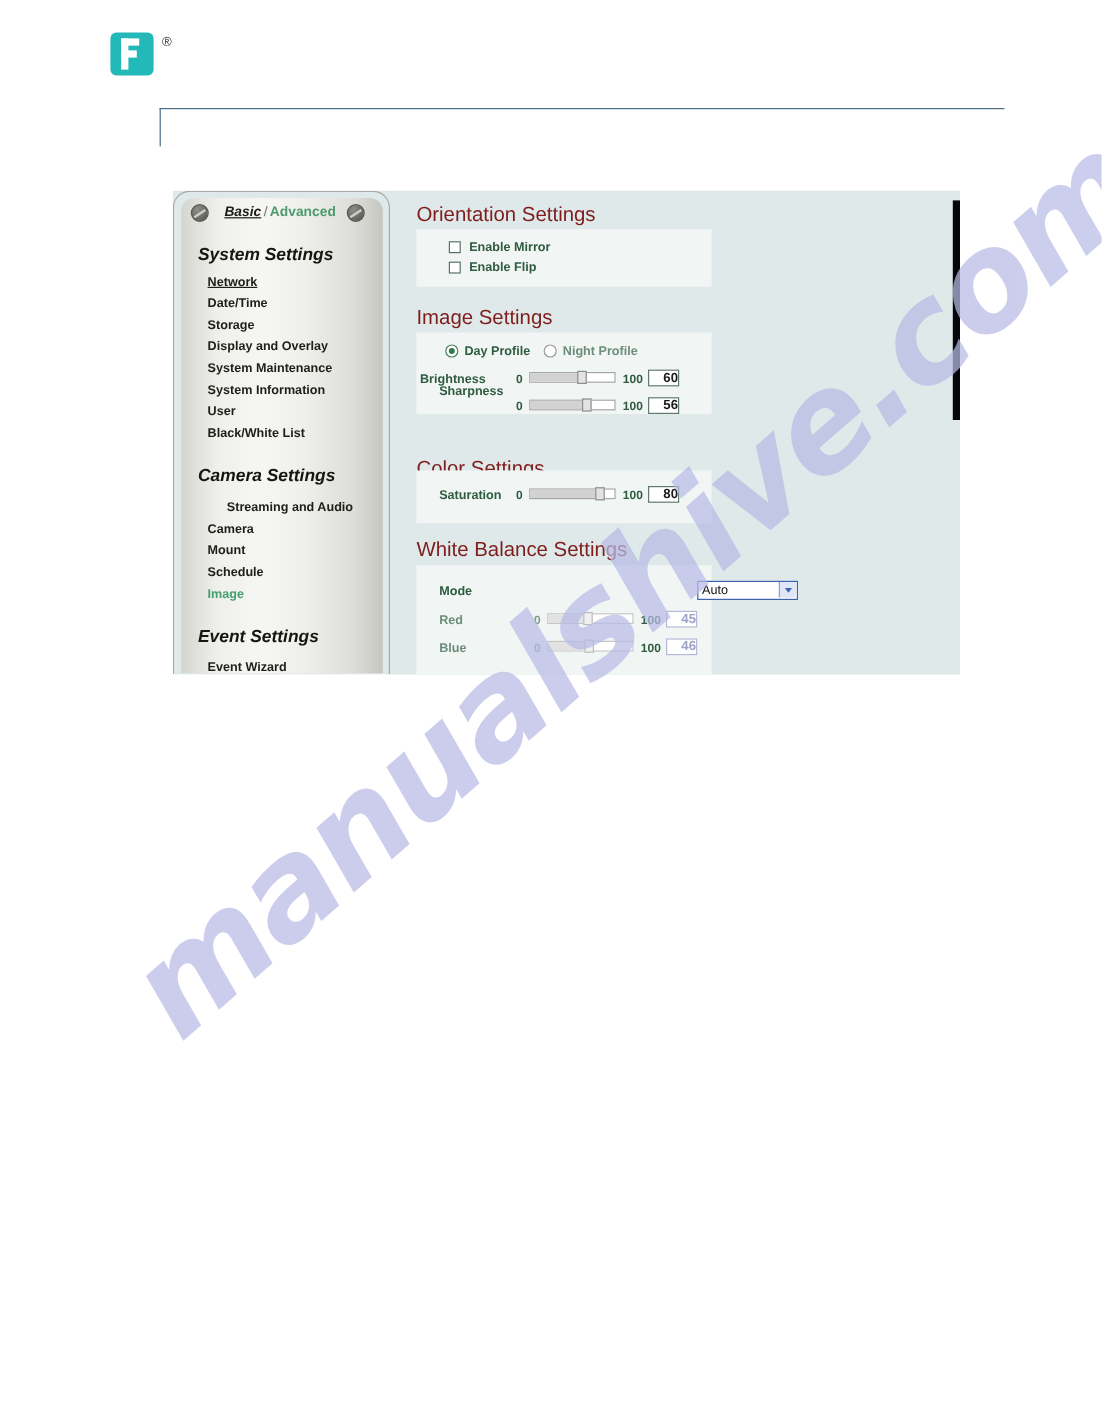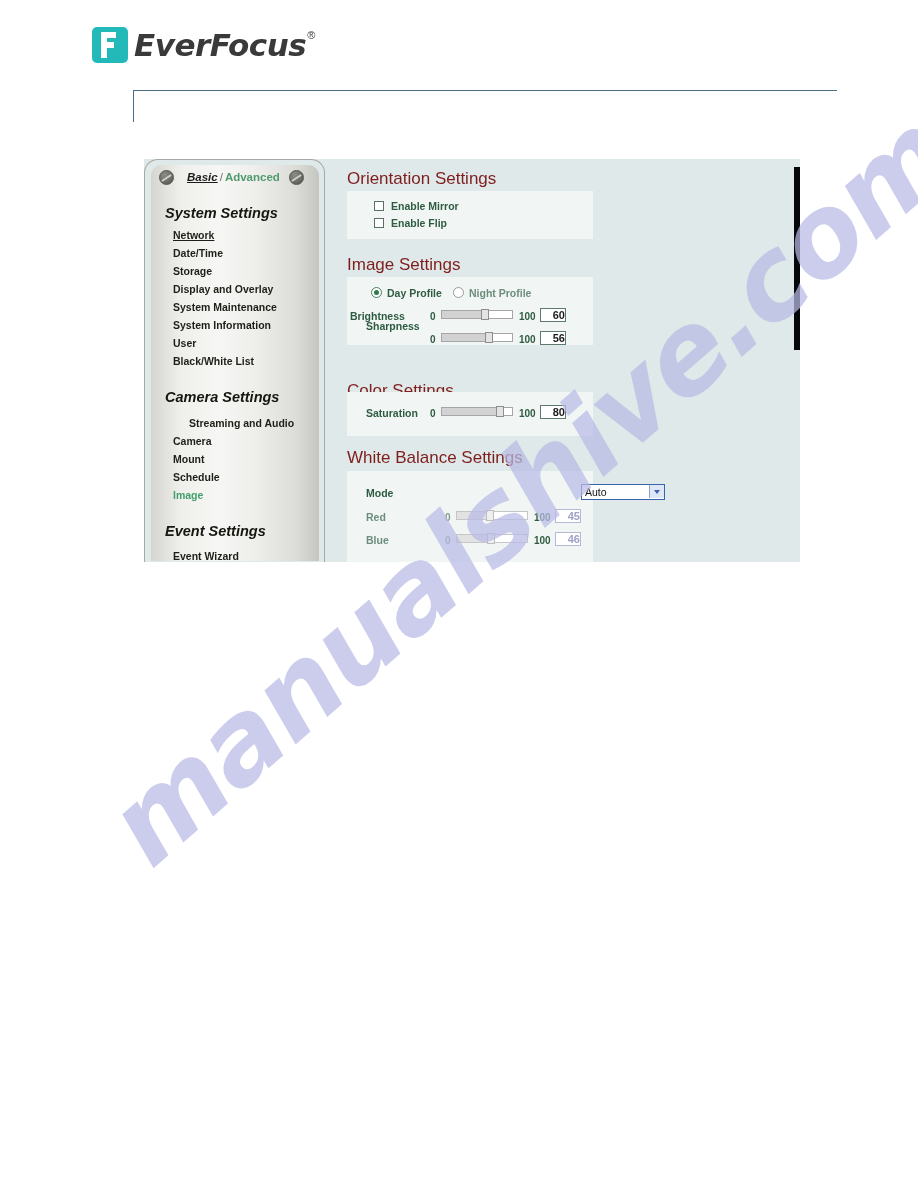--- a/index.html
+++ b/index.html
@@ -339,21 +339,20 @@
     width: 180px; height: 183px;
     background: #05070a;
     overflow: hidden;
   }
 </style>
 </head>
 <body>
 
 <div id="logo-block">
   <span id="logo-mark"></span>
-  <span id="logo-word">EverFocus</span>
   <span id="logo-reg">®</span>
 </div>
 
 <div id="header-rule"></div>
 
 <div id="ui-shot">
 
   <div id="sidebar">
     <div id="sidebar-inner"></div>
 

